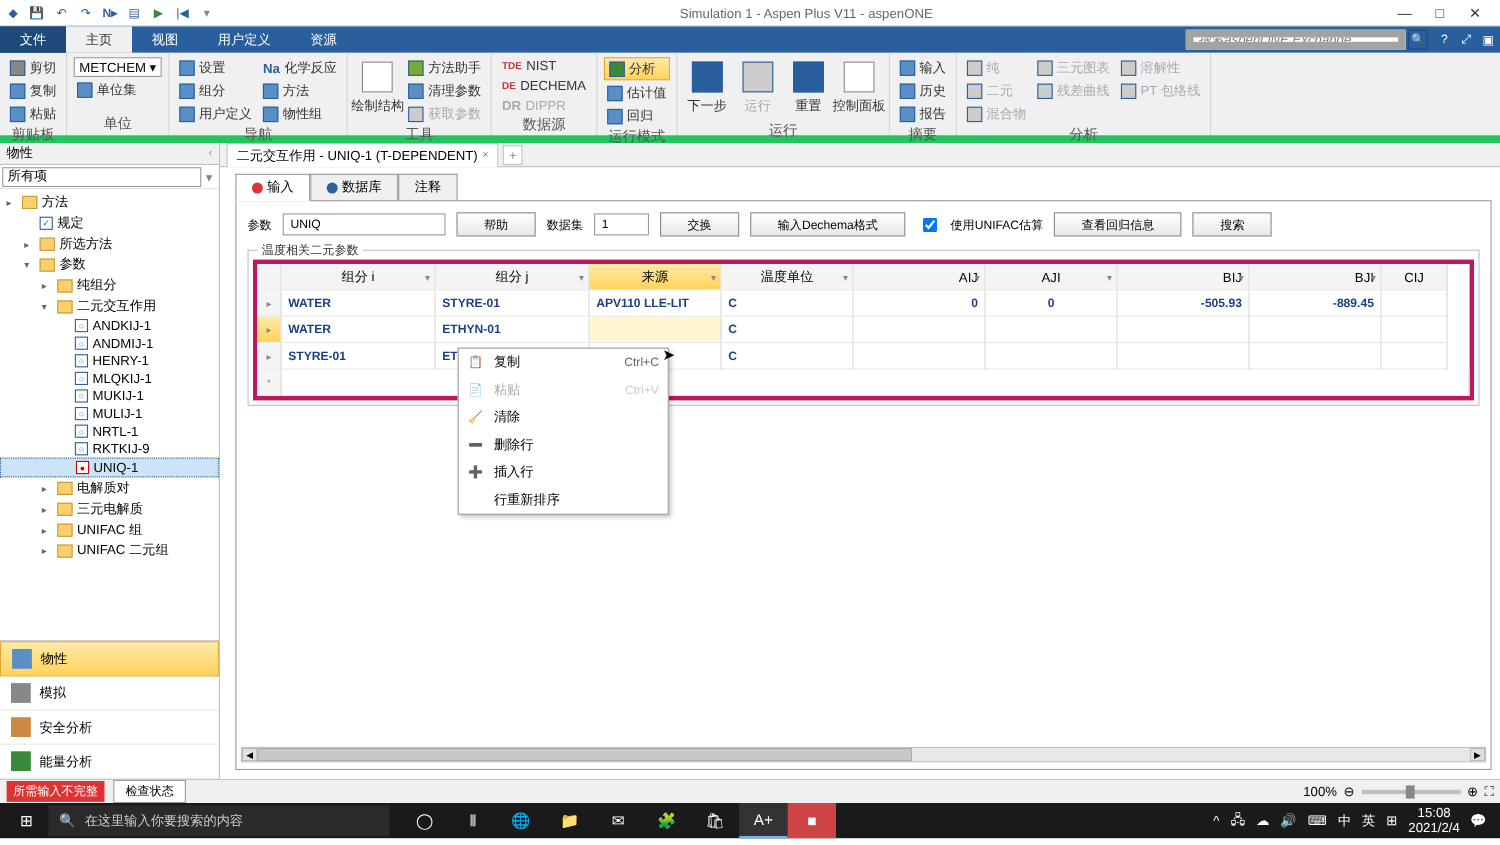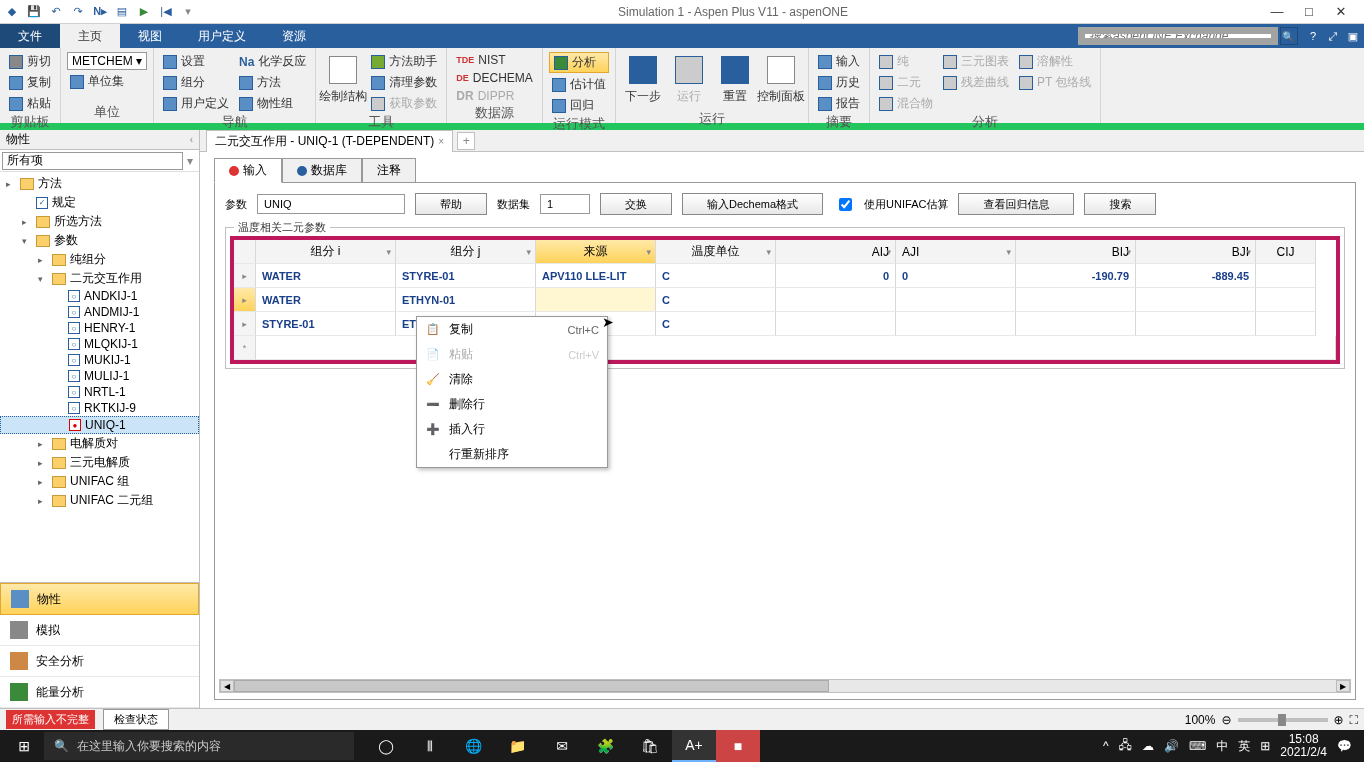--- a/index.html
+++ b/index.html
@@ -81,21 +81,21 @@
 .grid-group { border: 1px solid #c0c0c0; position: relative; padding: 8px 4px 4px; }
 .grid-group .legend { position: absolute; top: -8px; left: 8px; background: #fff; padding: 0 4px; font-size: 11px; color: #333; }
 .grid { border: 4px solid #be185d; }
 .grow { display: flex; height: 24px; }
 .gcell { border-right: 1px solid #d8d8d8; border-bottom: 1px solid #e8e8e8; padding: 0 6px; display: flex; align-items: center; font-size: 11px; overflow: hidden; position: relative; }
 .ghdr { background: #f4f4f4; font-weight: normal; justify-content: center; }
 .ghdr.sorted { background: linear-gradient(#ffe9a8,#ffd35a); }
 .ghdr .fil { position: absolute; right: 4px; font-size: 9px; color: #888; }
 .rowh { width: 22px; background: #f4f4f4; justify-content: center; color: #888; font-size: 9px; }
 .rowh.sel { background: linear-gradient(#ffe9a8,#ffd35a); }
-.c0 { width: 140px; } .c1 { width: 140px; } .c2 { width: 120px; } .c3 { width: 120px; } .c4 { width: 120px; justify-content: flex-end; } .c5 { width: 120px; justify-content: flex-start; } .c6 { width: 120px; justify-content: flex-end; } .c7 { width: 120px; justify-content: flex-end; } .c8 { width: 60px; }
+.c0 { width: 140px; } .c1 { width: 140px; } .c2 { width: 120px; } .c3 { width: 120px; } .c4 { width: 120px; justify-content: flex-end; } .c5 { width: 120px; justify-content: center; } .c6 { width: 120px; justify-content: flex-end; } .c7 { width: 120px; justify-content: flex-end; } .c8 { width: 60px; }
 .link { color: #1a3f8a; font-weight: bold; }
 .selrow { background: #fff7d1; }
 
 
 .ctx { position: absolute; left: 416px; top: 316px; width: 192px; background: #fff; border: 1px solid #999; box-shadow: 2px 2px 4px rgba(0,0,0,0.25); z-index: 100; }
 .ctx-item { display: flex; align-items: center; padding: 4px 8px; gap: 8px; font-size: 11px; cursor: pointer; }
 .ctx-item.disabled { color: #aaa; }
 .ctx-item .cic { width: 16px; height: 16px; display: flex; align-items: center; justify-content: center; font-size: 11px; }
 .ctx-item .sc { margin-left: auto; color: #666; font-size: 11px; }
 .ctx-item.disabled .sc { color: #ccc; }
@@ -588,21 +588,21 @@
               </div>
           </div>
           <div class="grow">
             <div class="gcell rowh">▸</div>
             <div class="gcell c0 link">WATER</div>
             <div class="gcell c1 link">STYRE-01</div>
             <div class="gcell c2 link">APV110 LLE-LIT</div>
             <div class="gcell c3 link">C</div>
             <div class="gcell c4 link">0</div>
             <div class="gcell c5 link">0</div>
-            <div class="gcell c6 link">-190.79</div>
+            <div class="gcell c6 link">-505.93</div>
             <div class="gcell c7 link">-889.45</div>
             <div class="gcell c8"></div>
           </div>
           <div class="grow">
             <div class="gcell rowh sel">▸</div>
             <div class="gcell c0 link">WATER</div>
             <div class="gcell c1 link">ETHYN-01</div>
             <div class="gcell c2 selrow"></div>
             <div class="gcell c3 link">C</div>
             <div class="gcell c4"></div>

